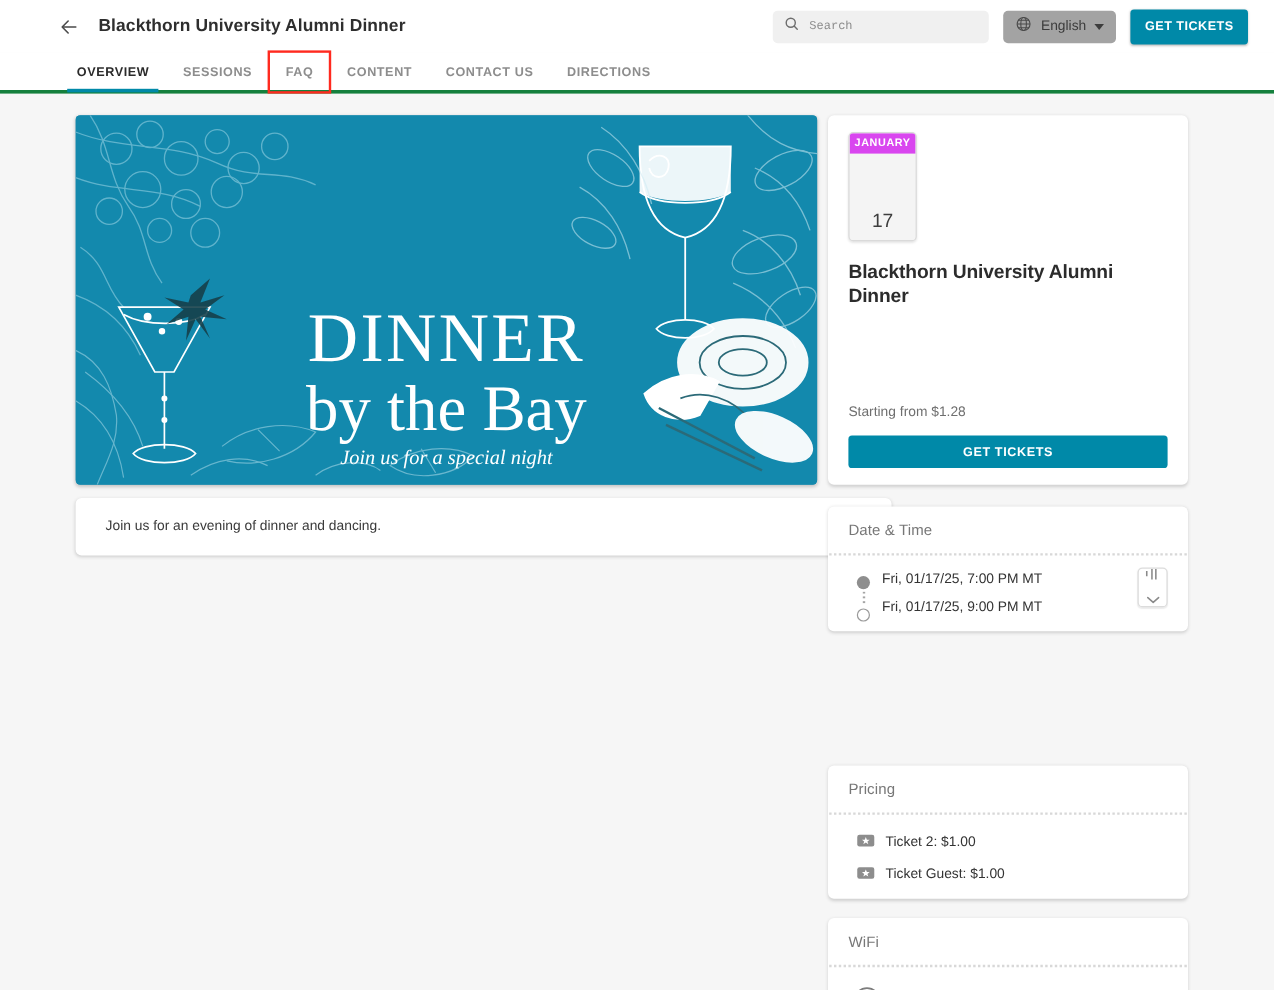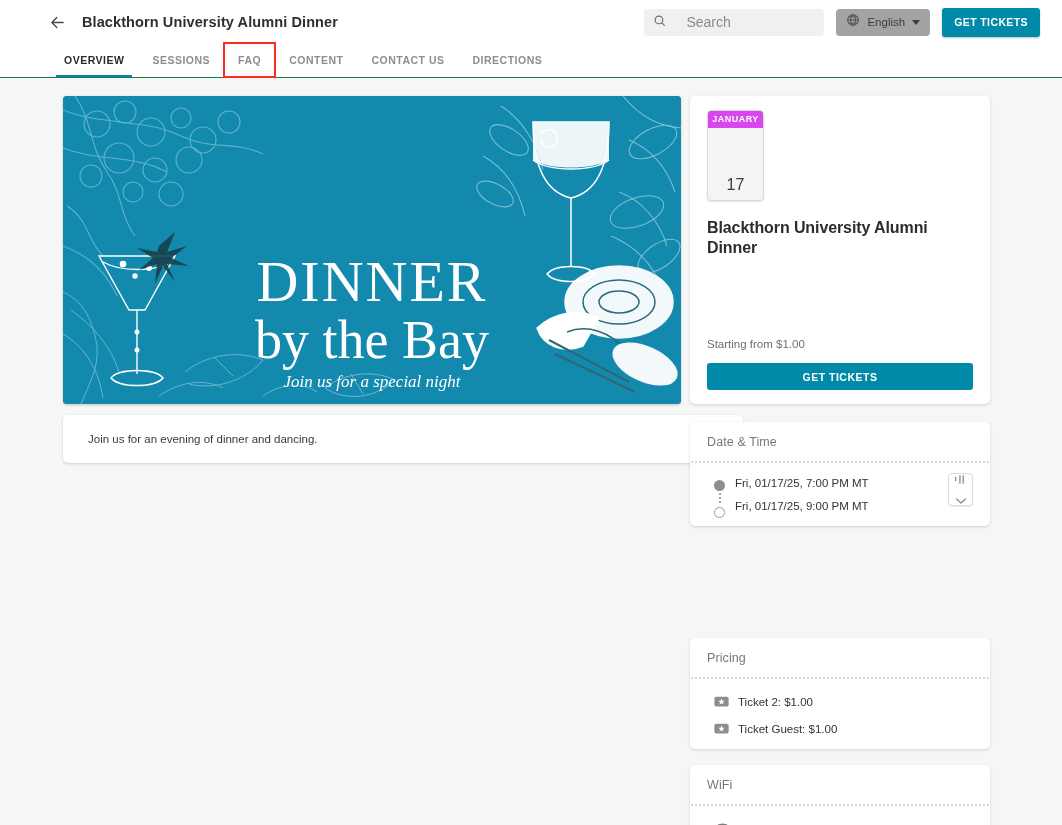--- a/index.html
+++ b/index.html
@@ -31,22 +31,22 @@
     margin-left: auto; display: flex; align-items: center; gap: 12px;
     margin-right: 22px;
   }
   .search-box {
     width: 180px; height: 27px; background: #f0f0f0; border-radius: 4px;
     display: flex; align-items: center; padding: 0 9px; gap: 8px;
     cursor: text;
   }
   .search-box input {
     border: none; background: transparent; outline: none;
-    font-family: Liberation Sans, sans-serif;
-    font-size: 14px; color: #555; width: 100%; margin-left: 12px;
+    font-family: Liberation Mono, monospace;
+    font-size: 10px; color: #555; width: 100%;
   }
   .search-box input::placeholder { color: #8b8b8b; }
   .lang-box {
     height: 27px; background: #a3a3a3; border-radius: 4px;
     display: flex; align-items: center; padding: 0 10px; gap: 7px;
     cursor: pointer;
   }
   .lang-label { font-size: 11.5px; color: #3c3c3c; }
   .caret { width: 0; height: 0; border-left: 4px solid transparent;
            border-right: 4px solid transparent; border-top: 5px solid #3c3c3c; }
@@ -55,22 +55,22 @@
     height: 29px; padding: 0 12px;
     font-family: "Liberation Sans", sans-serif;
     font-size: 10.5px; font-weight: 700; letter-spacing: .4px;
     cursor: pointer;
     box-shadow: 0 1px 2px rgba(0,0,0,.25);
   }
 
   
   .tabbar {
     position: absolute; top: 44px; left: 0; width: 1062px; height: 34px;
-    background: #ffffff; border-bottom: 1px solid #15803d;
-    display: flex; align-items: flex-end; padding-left: 50px;
+    background: #ffffff; border-bottom: 3px solid #15803d;
+    display: flex; align-items: center; padding-left: 50px;
   }
   .tab {
     position: relative; height: 34px; display: flex; align-items: center;
     justify-content: center; padding: 0 14px;
     font-size: 10.5px; font-weight: 700; letter-spacing: .5px;
     color: #8d8d8d; cursor: pointer; white-space: nowrap;
   }
   .tab.active { color: #2b2b2b; }
   .tab.active::after {
     content: ""; position: absolute; bottom: 0; left: 6px; right: 6px;
@@ -334,21 +334,21 @@
   <div class="card desc-card">
     <div class="desc-text">Join us for an evening of dinner and dancing.</div>
   </div>
 
   <div class="card info-card">
     <div class="date-badge">
       <div class="month">JANUARY</div>
       <div class="day">17</div>
     </div>
     <div class="info-title">Blackthorn University Alumni Dinner</div>
-    <div class="starting-from">Starting from $1.00</div>
+    <div class="starting-from">Starting from $1.28</div>
     <button class="get-tickets-main">GET TICKETS</button>
   </div>
 
   <div class="card panel panel-datetime">
     <div class="panel-head">Date &amp; Time</div>
     <div class="dotted"></div>
     <div class="panel-body">
       <div class="dt-rows">
         <div class="dt-markers">
           <span class="dot-filled"></span>

